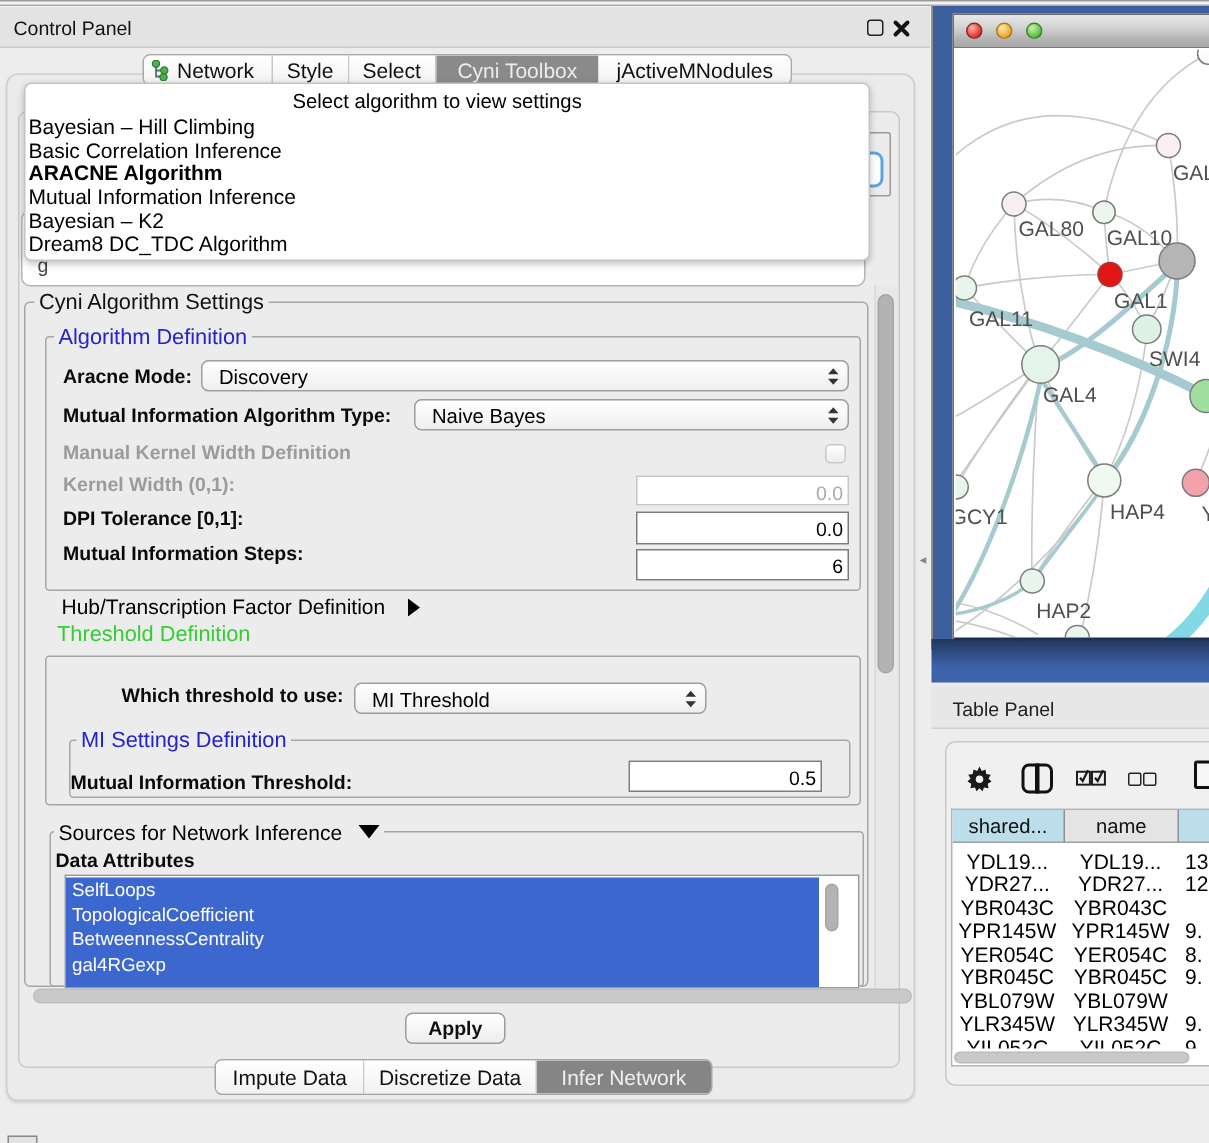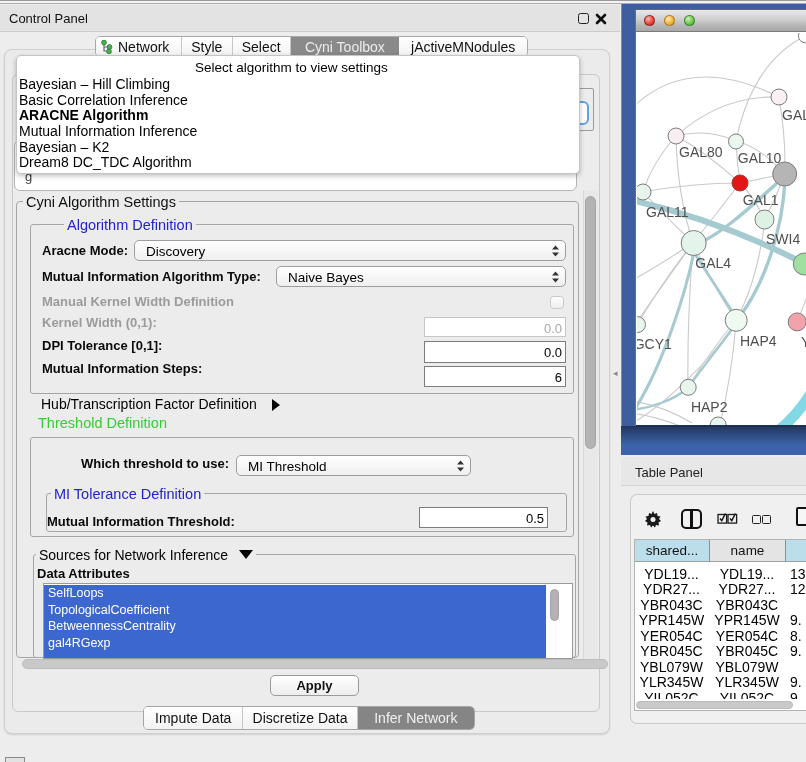--- a/index.html
+++ b/index.html
@@ -37,21 +37,21 @@
 .combo .tx{position:absolute;left:11px;top:2.5px;}
 .combo svg{position:absolute;right:5px;top:50%;margin-top:-6px;}
 .tf{position:absolute;background:#fff;font-size:13.5px;color:#000;text-align:right;}
 .tf .v{position:absolute;right:3px;top:2.5px;font-size:13px;}
 
 #attrlist{left:43px;top:583px;width:530px;height:76px;background:#ffffff;border:1px solid #9a9a9a;}
 #attrblue{left:44px;top:585px;width:502px;height:73px;background:#3b67cf;}
 #attrblue div{position:absolute;left:4px;font-size:12.5px;color:#fff;white-space:nowrap;}
 #lstthumb{left:550px;top:589px;width:9px;height:32px;background:#b3b3b3;border:1px solid #a5a5a5;border-radius:6px;}
 #hsb{left:22px;top:659px;width:586px;height:10px;background:#c9c9c9;border:1px solid #bdbdbd;border-radius:5px;}
-#applybtn{left:270px;top:675px;width:89px;height:21px;background:linear-gradient(#ffffff,#ededed);border:1px solid #9b9b9b;border-radius:5px;text-align:center;font-size:13px;font-weight:bold;color:#111;line-height:19px;}
+#applybtn{left:270px;top:675px;width:67px;height:21px;background:linear-gradient(#ffffff,#ededed);border:1px solid #9b9b9b;border-radius:5px;text-align:center;font-size:13px;font-weight:bold;color:#111;line-height:19px;}
 
 #btabs{left:143px;top:706px;width:332px;height:24px;background:#fdfdfd;border:1px solid #a5a5a5;border-radius:5px;overflow:hidden;display:flex;}
 #btabs .seg{height:100%;display:flex;align-items:center;justify-content:center;font-size:14px;color:#111;border-right:1px solid #c6c6c6;background:linear-gradient(#ffffff,#f2f2f2);}
 #btabs .sel{background:#858585;color:#f0f0f0;border-right:none;}
 #blsq{left:5px;top:757px;width:20px;height:12px;background:#e2e2e2;border:1.5px solid #8a8a8a;}
 #splitarrow{left:613px;top:368px;font-size:9px;color:#888;}
 
 #bluebg{left:621px;top:4px;width:185px;height:429px;background:#3d5f9d;border-left:1px solid #8a8a8a;}
 #blueband{left:621px;top:426px;width:185px;height:29px;background:linear-gradient(#22365c,#3c63a9 65%,#3c63a9);}
 #netwin{left:635px;top:9px;width:171px;height:417px;border-left:1px solid #6f6f6f;border-top:1px solid #686868;background:#fff;}
@@ -106,21 +106,21 @@
 <div class="it" style="top:82.5px;">Bayesian – K2</div>
 <div class="it" style="top:98px;">Dream8 DC_TDC Algorithm</div>
 </div>
 <div class="abs" id="vsb"></div>
 <div class="abs" id="vsbthumb"></div>
 
 <div class="abs grp" style="left:16px;top:201px;width:563px;height:457px;border-radius:4px;"></div>
 <div class="abs grptitle" style="left:23px;top:193.5px;font-size:14.5px;color:#111;">Cyni Algorithm Settings</div>
 
 <div class="abs grp" style="left:30px;top:224px;width:544px;height:170px;"></div>
-<div class="abs grptitle" style="left:36px;top:216.5px;font-size:14.5px;color:#2323cc;margin-left:28px;">Algorithm Definition</div>
+<div class="abs grptitle" style="left:36px;top:216.5px;font-size:14.5px;color:#2323cc;">Algorithm Definition</div>
 
 <div class="lbl" style="left:42px;top:243px;">Aracne Mode:</div>
 <div class="combo" style="left:134px;top:240px;width:432px;height:21px;">
     <span class="tx">Discovery</span>
     <svg width="9" height="12" viewBox="0 0 9 12">
       <path d="M4.5 0.5 L8 4.5 L1 4.5 Z M4.5 11.5 L8 7.5 L1 7.5 Z" fill="#333"></path>
     </svg>
   </div>
 <div class="lbl" style="left:42px;top:269px;">Mutual Information Algorithm Type:</div>
 <div class="combo" style="left:276px;top:266px;width:290px;height:21px;">
@@ -152,21 +152,21 @@
 <div class="abs grp" style="left:30px;top:437px;width:544px;height:100px;"></div>
 <div class="abs grptitle" style="left:35px;top:415px;font-size:14.5px;color:#35cc35;">Threshold Definition</div>
 <div class="lbl" style="left:81px;top:456px;">Which threshold to use:</div>
 <div class="combo" style="left:236px;top:455px;width:235px;height:21px;">
     <span class="tx">MI Threshold</span>
     <svg width="9" height="12" viewBox="0 0 9 12">
       <path d="M4.5 0.5 L8 4.5 L1 4.5 Z M4.5 11.5 L8 7.5 L1 7.5 Z" fill="#333"></path>
     </svg>
   </div>
 <div class="abs grp" style="left:46px;top:493px;width:521px;height:39px;"></div>
-<div class="abs grptitle" style="left:51px;top:485.5px;font-size:14.5px;color:#2323cc;">MI Tolerance Definition</div>
+<div class="abs grptitle" style="left:51px;top:485.5px;font-size:14.5px;color:#2323cc;">MI Settings Definition</div>
 <div class="lbl" style="left:47px;top:514px;">Mutual Information Threshold:</div>
 <div class="tf" style="left:419px;top:507px;width:129px;height:21px;border:1.5px solid #7d7d7d;">
     <span class="v">0.5</span>
   </div>
 
 <div class="abs grp" style="left:33px;top:554px;width:543px;height:104px;"></div>
 <div class="abs grptitle" style="left:36px;top:547px;font-size:14px;color:#000;">Sources for Network Inference <span style="display:inline-block;width:0;height:0;border-left:7px solid transparent;border-right:7px solid transparent;border-top:9px solid #000;vertical-align:1px;margin-left:7px;"></span></div>
 <div class="lbl" style="left:37px;top:566px;">Data Attributes</div>
 <div class="abs" id="attrlist"></div>
 <div class="abs" id="attrblue">

